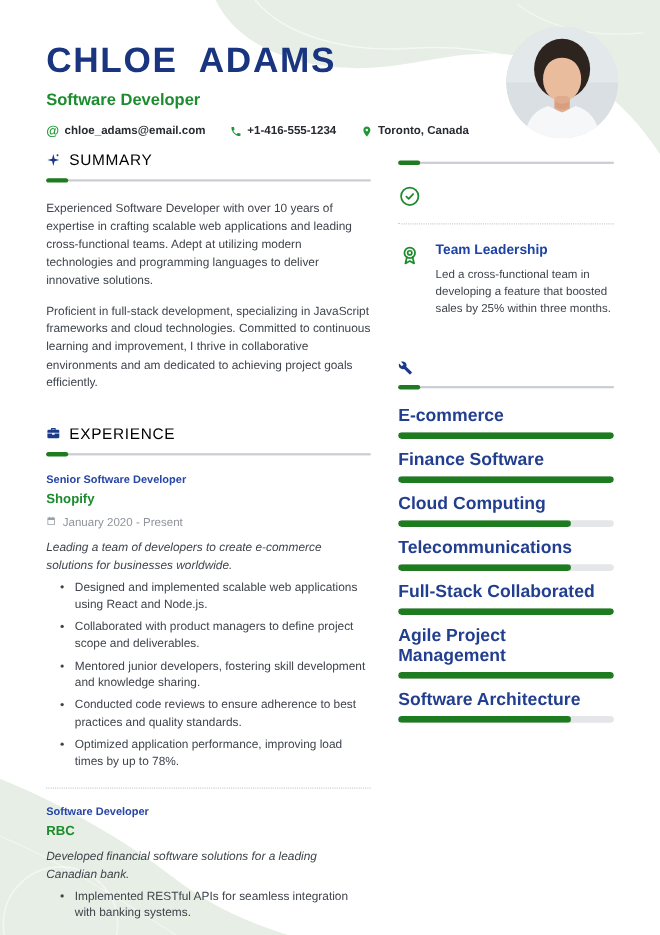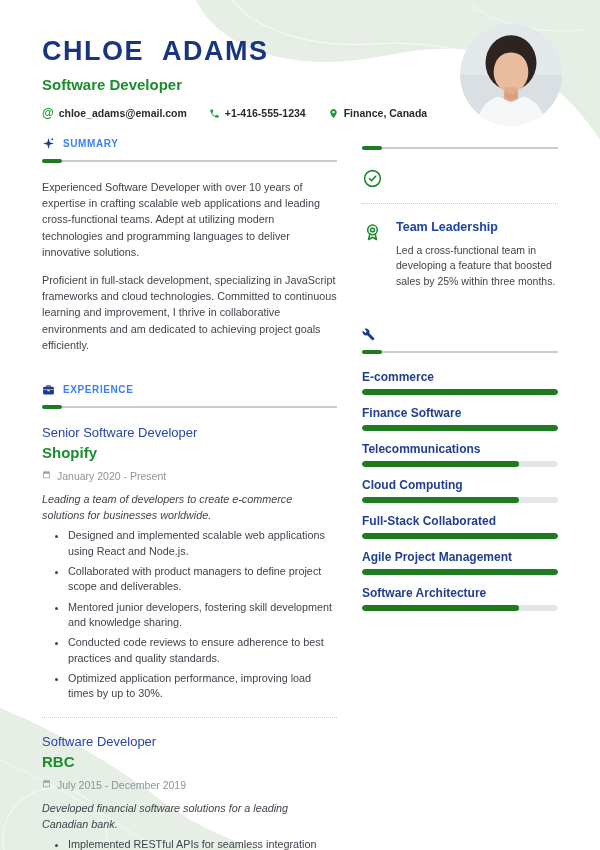--- a/index.html
+++ b/index.html
@@ -14,66 +14,66 @@
   }
   svg { display:block; }
 
   
   .blob-top { position:absolute; top:0; left:0; width:600px; height:160px; pointer-events:none; }
   .blob-bottom { position:absolute; bottom:0; left:0; width:320px; height:160px; pointer-events:none; }
 
   
   .header { position:absolute; top:36px; left:42px; width:400px; }
   .name {
-    font-size:27px; font-weight:bold; color:#1a3580;
+    font-size:32px; font-weight:bold; color:#1a3580;
     letter-spacing:1.5px; word-spacing:10px; white-space:nowrap;
   }
   .job-title { margin-top:9px; font-size:15px; font-weight:bold; color:#1c8c2e; }
   .contact-row { margin-top:13px; display:flex; align-items:center; gap:22px; white-space:nowrap; }
   .contact-item { display:flex; align-items:center; gap:5px; font-size:10.5px; font-weight:bold; color:#272b31; }
   .contact-item .ic { display:flex; align-items:center; }
   .at-glyph { color:#1e9a35; font-size:12px; font-weight:bold; }
 
   .avatar { position:absolute; top:24px; left:460px; width:102px; height:102px; border-radius:50%; overflow:hidden; }
 
   
   .main {
     position:absolute; top:137px; left:42px; width:516px;
     display:grid; grid-template-columns:295px 196px; column-gap:25px;
   }
 
   .section-head { display:flex; align-items:center; gap:8px; }
-  .section-title { font-size:10px; font-weight:bold; color:#3b82f6; letter-spacing:0.6px; white-space:nowrap; }
+  .section-title { font-size:14px; font-weight:normal; color:#000000; letter-spacing:0.6px; white-space:nowrap; }
   .rule { position:relative; height:2px; background:#c9cdd2; margin-top:10px; }
   .rule::before { content:''; position:absolute; left:0; top:-1px; width:20px; height:4px; background:#1e7b1f; border-radius:2px; }
 
   .body-text { font-size:10.8px; line-height:1.5; color:#3f444c; }
   .summary-p + .summary-p { margin-top:12px; }
   .section-body { margin-top:17px; }
 
   .experience-section { margin-top:30px; }
 
-  .job-title-line { font-size:13px; font-weight:normal; color:#2745a5; }
-  .company-line { margin-top:4px; font-size:15px; font-weight:bold; color:#1c8c2e; }
+  .job-title-line { font-size:10px; font-weight:bold; color:#2745a5; }
+  .company-line { margin-top:4px; font-size:12px; font-weight:bold; color:#1c8c2e; }
   .date-row { margin-top:9px; display:flex; gap:6px; font-size:10.5px; color:#8f939a; }
   .job-lead { margin-top:9px;font-style:italic; }
   .job-bullets { margin-top:4px; padding-left:26px; list-style:disc; }
   .job-bullets li { font-size:10.8px; line-height:1.42; margin-top:5px; color:#3f444c; }
   .dotted-div { border-top:1px dotted #c9cdd2; margin:15px 0 16px 0; }
 
   
   .ach-item { display:flex; gap:12px; }
   .ach-icon { flex:0 0 22px; padding-top:2px; }
   .ach-title { font-size:12.5px; font-weight:bold; color:#1d43a5; line-height:1.25; }
   .ach-desc { margin-top:7px; font-size:10.5px; line-height:1.5; color:#3f444c; }
   .ach-div { border-top:1px dotted #c9cdd2; margin:14px 0 16px 0; }
 
   .expertise-section { margin-top:38px; }
   .exp-item { margin-bottom:11px; }
-  .exp-label { font-size:12px; font-weight:bold; color:#223e8f; margin-bottom:5px; }
+  .exp-label { font-size:16px; font-weight:bold; color:#223e8f; margin-bottom:5px; }
   .exp-track { height:6px; border-radius:3px; background:#e4e6e9; overflow:hidden; }
   .exp-fill { height:100%; border-radius:3px; background:#1e7b1f; width:0; }
 </style>
 </head>
 <body>
 
 <svg class="blob-top" viewBox="0 0 600 160" aria-hidden="true">
   <path d="M196,0 C212,34 252,56 304,61 C362,67 402,46 456,49 C520,53 566,88 600,140 L600,0 Z" fill="#e6eee5"></path>
   <path d="M232,0 C256,30 310,48 372,44 C430,40 482,50 530,78" fill="none" stroke="#ffffff" stroke-opacity="0.55" stroke-width="1.5"></path>
   <path d="M470,4 C500,26 540,34 585,30" fill="none" stroke="#ffffff" stroke-opacity="0.45" stroke-width="1.2"></path>
@@ -99,21 +99,21 @@
           </svg>
       </span>
       <span>+1-416-555-1234</span>
     </div>
     <div class="contact-item">
       <span class="ic">
         <svg width="11" height="11" viewBox="0 0 24 24">
             <path fill="#1e9a35" d="M12 2C8.1 2 5 5.1 5 9c0 5.2 7 13 7 13s7-7.8 7-13c0-3.9-3.1-7-7-7zm0 9.5A2.5 2.5 0 1 1 12 6.5a2.5 2.5 0 0 1 0 5z"></path>
           </svg>
       </span>
-      <span>Finance, Canada</span>
+      <span>Toronto, Canada</span>
     </div>
   </div>
 </div>
 
 <div class="avatar">
   <svg viewBox="0 0 100 100" width="102" height="102">
     <defs>
         <clipPath id="avclip">
           <circle cx="50" cy="50" r="50"></circle>
         </clipPath>
@@ -173,37 +173,29 @@
               </svg>
           </span>
           <span>January 2020 - Present</span>
         </div>
         <p class="body-text job-lead">Leading a team of developers to create e-commerce solutions for businesses worldwide.</p>
         <ul class="job-bullets">
           <li>Designed and implemented scalable web applications using React and Node.js.</li>
           <li>Collaborated with product managers to define project scope and deliverables.</li>
           <li>Mentored junior developers, fostering skill development and knowledge sharing.</li>
           <li>Conducted code reviews to ensure adherence to best practices and quality standards.</li>
-          <li>Optimized application performance, improving load times by up to 30%.</li>
+          <li>Optimized application performance, improving load times by up to 78%.</li>
         </ul>
       </div>
 
       <div class="dotted-div"></div>
 
       <div>
         <div class="job-title-line">Software Developer</div>
         <div class="company-line">RBC</div>
-        <div class="date-row">
-          <span>
-            <svg width="9" height="9" viewBox="0 0 24 24">
-                <path fill="#9aa0a6" d="M7 2h2v2h6V2h2v2h3a1 1 0 0 1 1 1v16a1 1 0 0 1-1 1H4a1 1 0 0 1-1-1V5a1 1 0 0 1 1-1h3V2zm-2 8v10h14V10H5z"></path>
-              </svg>
-          </span>
-          <span>July 2015 - December 2019</span>
-        </div>
         <p class="body-text job-lead">Developed financial software solutions for a leading Canadian bank.</p>
         <ul class="job-bullets">
           <li>Implemented RESTful APIs for seamless integration with banking systems.</li>
 
         </ul>
       </div>
     </section>
   </div>
 
   <div class="col-right">
@@ -253,27 +245,27 @@
             <div class="exp-fill" style="width: 100%;"></div>
           </div>
       </div>
       <div class="exp-item">
         <div class="exp-label">Finance Software</div>
         <div class="exp-track">
             <div class="exp-fill" style="width: 100%;"></div>
           </div>
       </div>
       <div class="exp-item">
+        <div class="exp-label">Cloud Computing</div>
+        <div class="exp-track">
+            <div class="exp-fill" style="width: 80%;"></div>
+          </div>
+      </div>
+      <div class="exp-item">
         <div class="exp-label">Telecommunications</div>
-        <div class="exp-track">
-            <div class="exp-fill" style="width: 80%;"></div>
-          </div>
-      </div>
-      <div class="exp-item">
-        <div class="exp-label">Cloud Computing</div>
         <div class="exp-track">
             <div class="exp-fill" style="width: 80%;"></div>
           </div>
       </div>
       <div class="exp-item">
         <div class="exp-label">Full-Stack Collaborated</div>
         <div class="exp-track">
             <div class="exp-fill" style="width: 100%;"></div>
           </div>
       </div>

